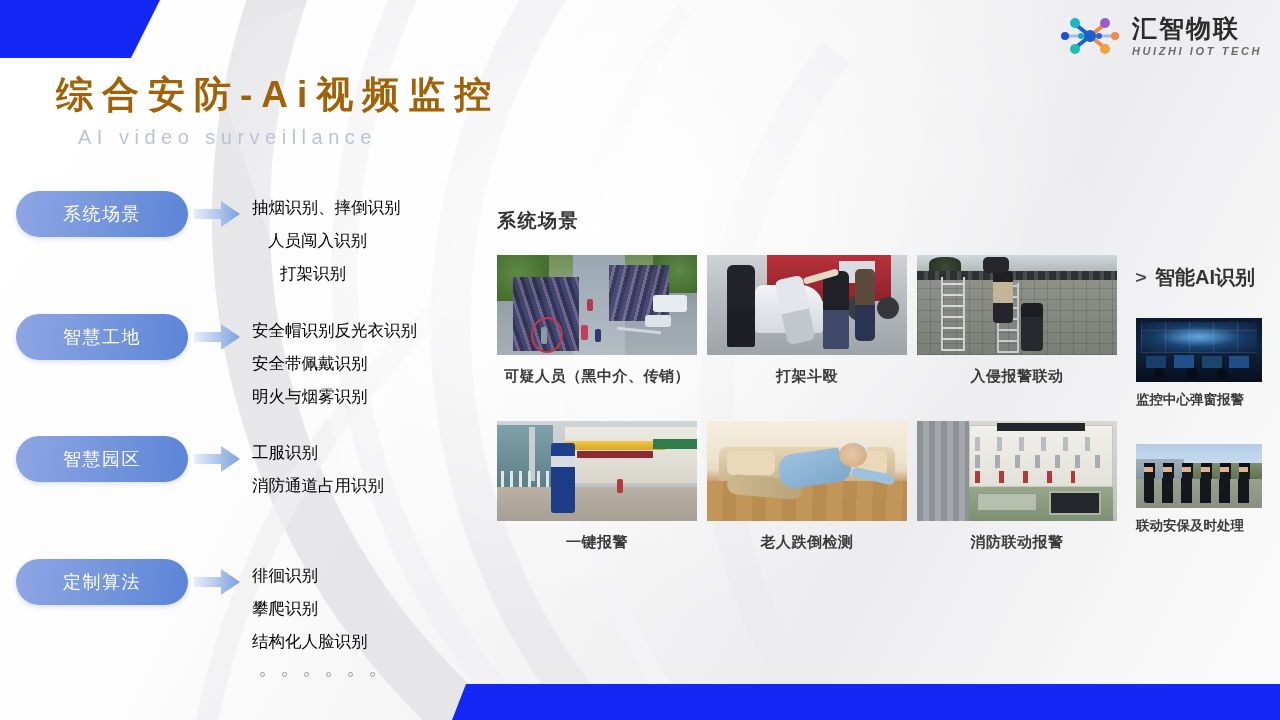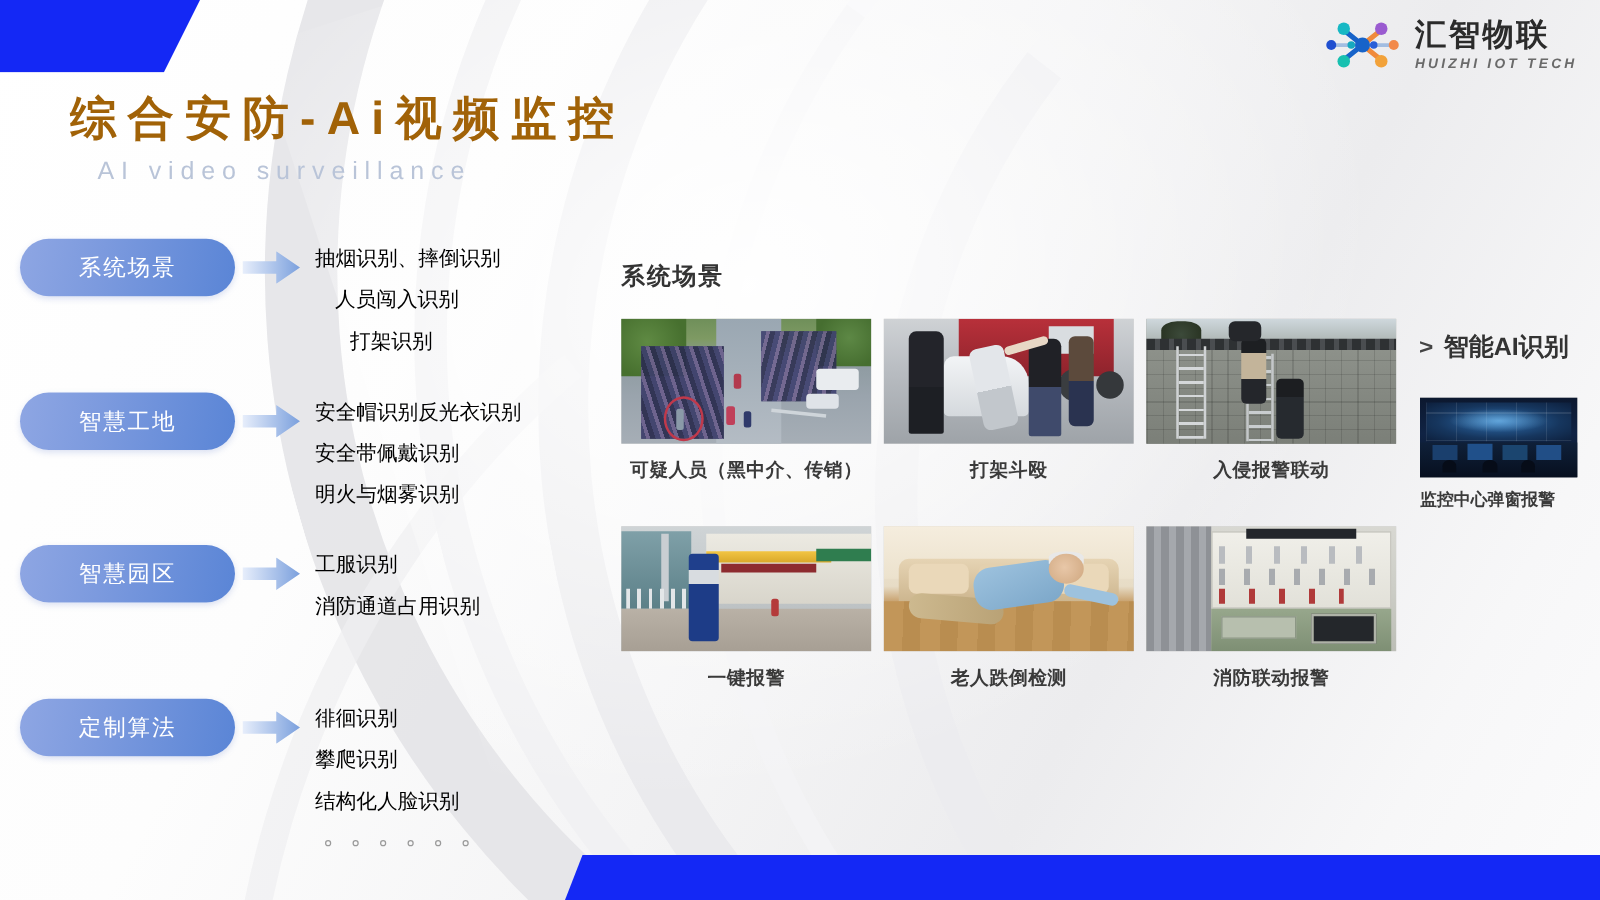--- a/index.html
+++ b/index.html
@@ -657,14 +657,28 @@
           <i class="m3"></i>
           <i class="m4"></i>
         <i class="h1"></i>
           <i class="h2"></i>
           <i class="h3"></i>
       </div>
     </div>
     <div class="side-cap">监控中心弹窗报警</div>
   </div>
 
+  <div class="side-tile" style="top:434px">
+    <div class="side-img">
+      <div class="ph s2">
+        <i class="sky"></i>
+          <i class="bldg"></i>
+          <i class="trees"></i>
+          <i class="ground"></i>
+        <i class="rank"></i>
+          <i class="caps"></i>
+          <i class="faces"></i>
+      </div>
+    </div>
+    <div class="side-cap">联动安保及时处理</div>
+  </div>
 
 </div>
 
 </body></html>

